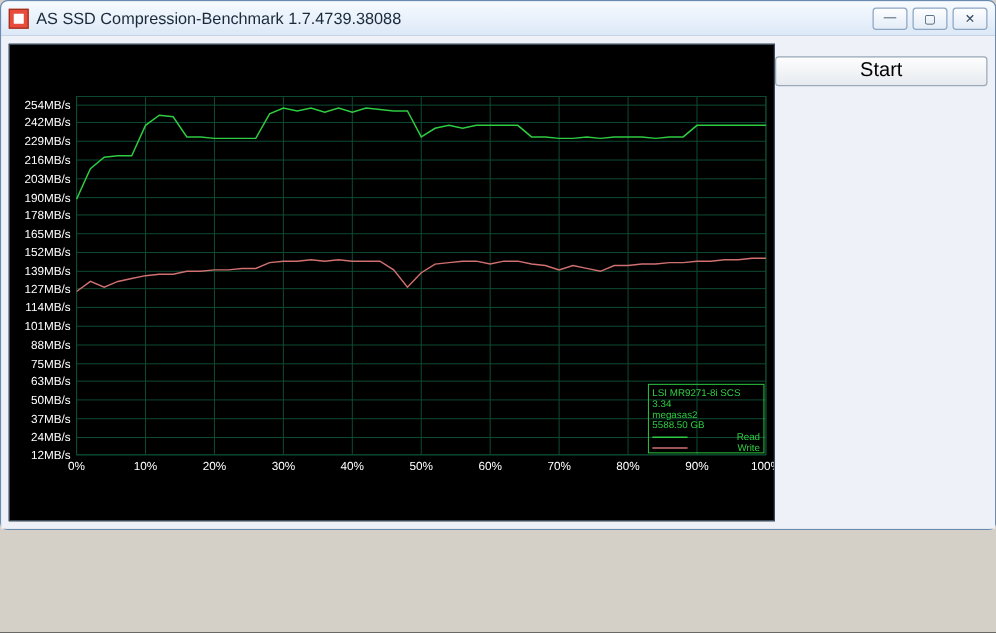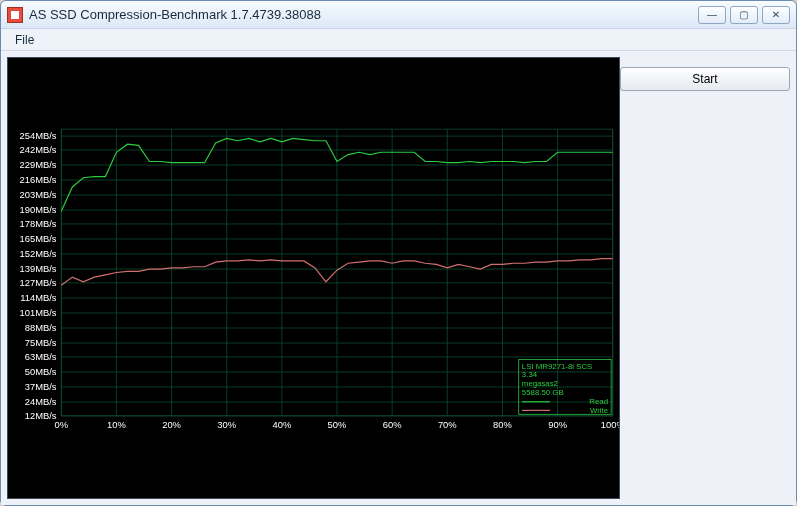--- a/index.html
+++ b/index.html
@@ -6,21 +6,21 @@
   body {
     font-family: "Segoe UI", Tahoma, sans-serif;
     font-size: 12px;
     background: #d4d0c8;
     width: 797px;
     height: 506px;
     overflow: hidden;
   }
   .window {
     width: 797px;
-    height: 506px;
+    height: 424px;
     background: linear-gradient(#f0f4fa, #e4ecf7);
     border: 1px solid #6b8aaf;
     border-radius: 6px;
     position: relative;
     display: flex;
     flex-direction: column;
   }
   .titlebar {
     height: 28px;
     display: flex;
@@ -79,21 +79,21 @@
     align-items:center;
     justify-content:center;
     gap:24px;
     padding-top:6px;
   }
   .btn {
     width:170px; height:24px;
     border:1px solid #9aa8b8;
     border-radius:3px;
     background:linear-gradient(#fefefe,#e6eaef);
-    font-size:12px;
+    font-size:16px;
     cursor:pointer;
   }
   .btn[disabled]{ color:#9aa8b8; cursor:default; }
   .y-label, .x-label {
     fill:#fff; font-size:12px; font-family:"Segoe UI",Tahoma,sans-serif;
   }
   .grid-line { stroke:#0d4d33; stroke-width:1; }
   .read-line { stroke:#2ecc40; stroke-width:1.5; fill:none; }
   .write-line { stroke:#d07070; stroke-width:1.5; fill:none; }
   .legend-box { stroke:#2ecc40; fill:none; }
@@ -106,23 +106,20 @@
   <div class="titlebar">
     <div class="title-icon"></div>
     <div class="title-text">AS SSD Compression-Benchmark 1.7.4739.38088</div>
     <div class="win-btns">
       <div class="win-btn">—</div>
       <div class="win-btn">▢</div>
       <div class="win-btn">✕</div>
     </div>
   </div>
 
-  <div class="menubar">
-    <div class="menu-item">File</div>
-  </div>
 
   <div class="client">
     <div class="chart-wrap">
       <svg class="chart-svg" id="chart-svg" viewBox="0 0 780 392">
           <line x1="68" y1="14.854838709677411" x2="772" y2="14.854838709677411" class="grid-line"></line>
           <text x="62" y="18.85483870967741" text-anchor="end" class="y-label">254MB/s</text>
           <line x1="68" y1="32.56451612903227" x2="772" y2="32.56451612903227" class="grid-line"></line>
           <text x="62" y="36.56451612903227" text-anchor="end" class="y-label">242MB/s</text>
           <line x1="68" y1="51.75" x2="772" y2="51.75" class="grid-line"></line>
           <text x="62" y="55.75" text-anchor="end" class="y-label">229MB/s</text>

